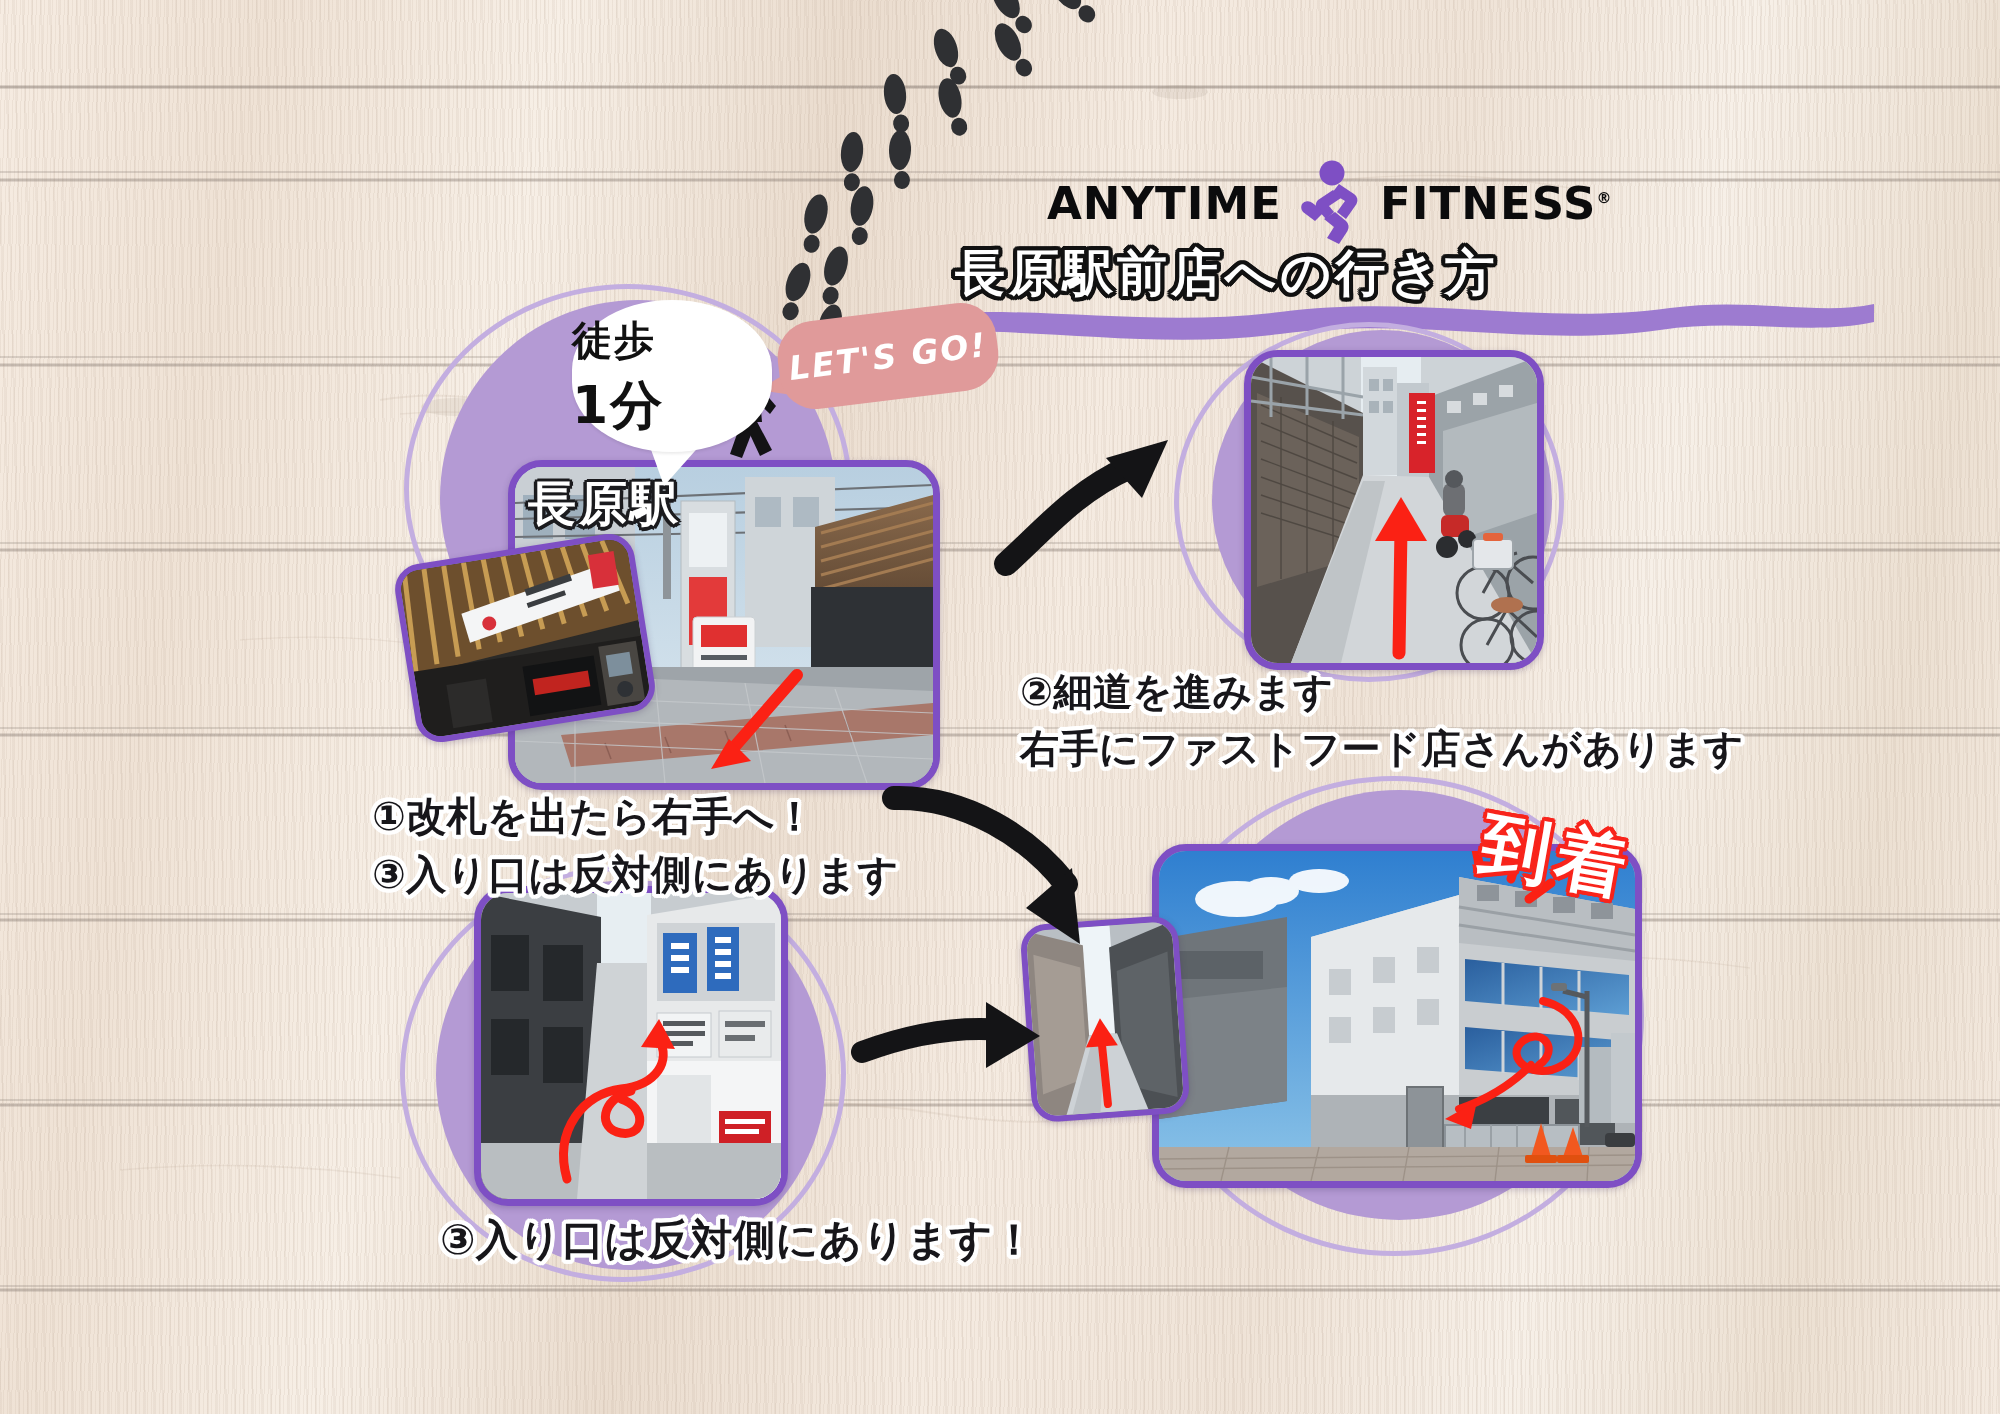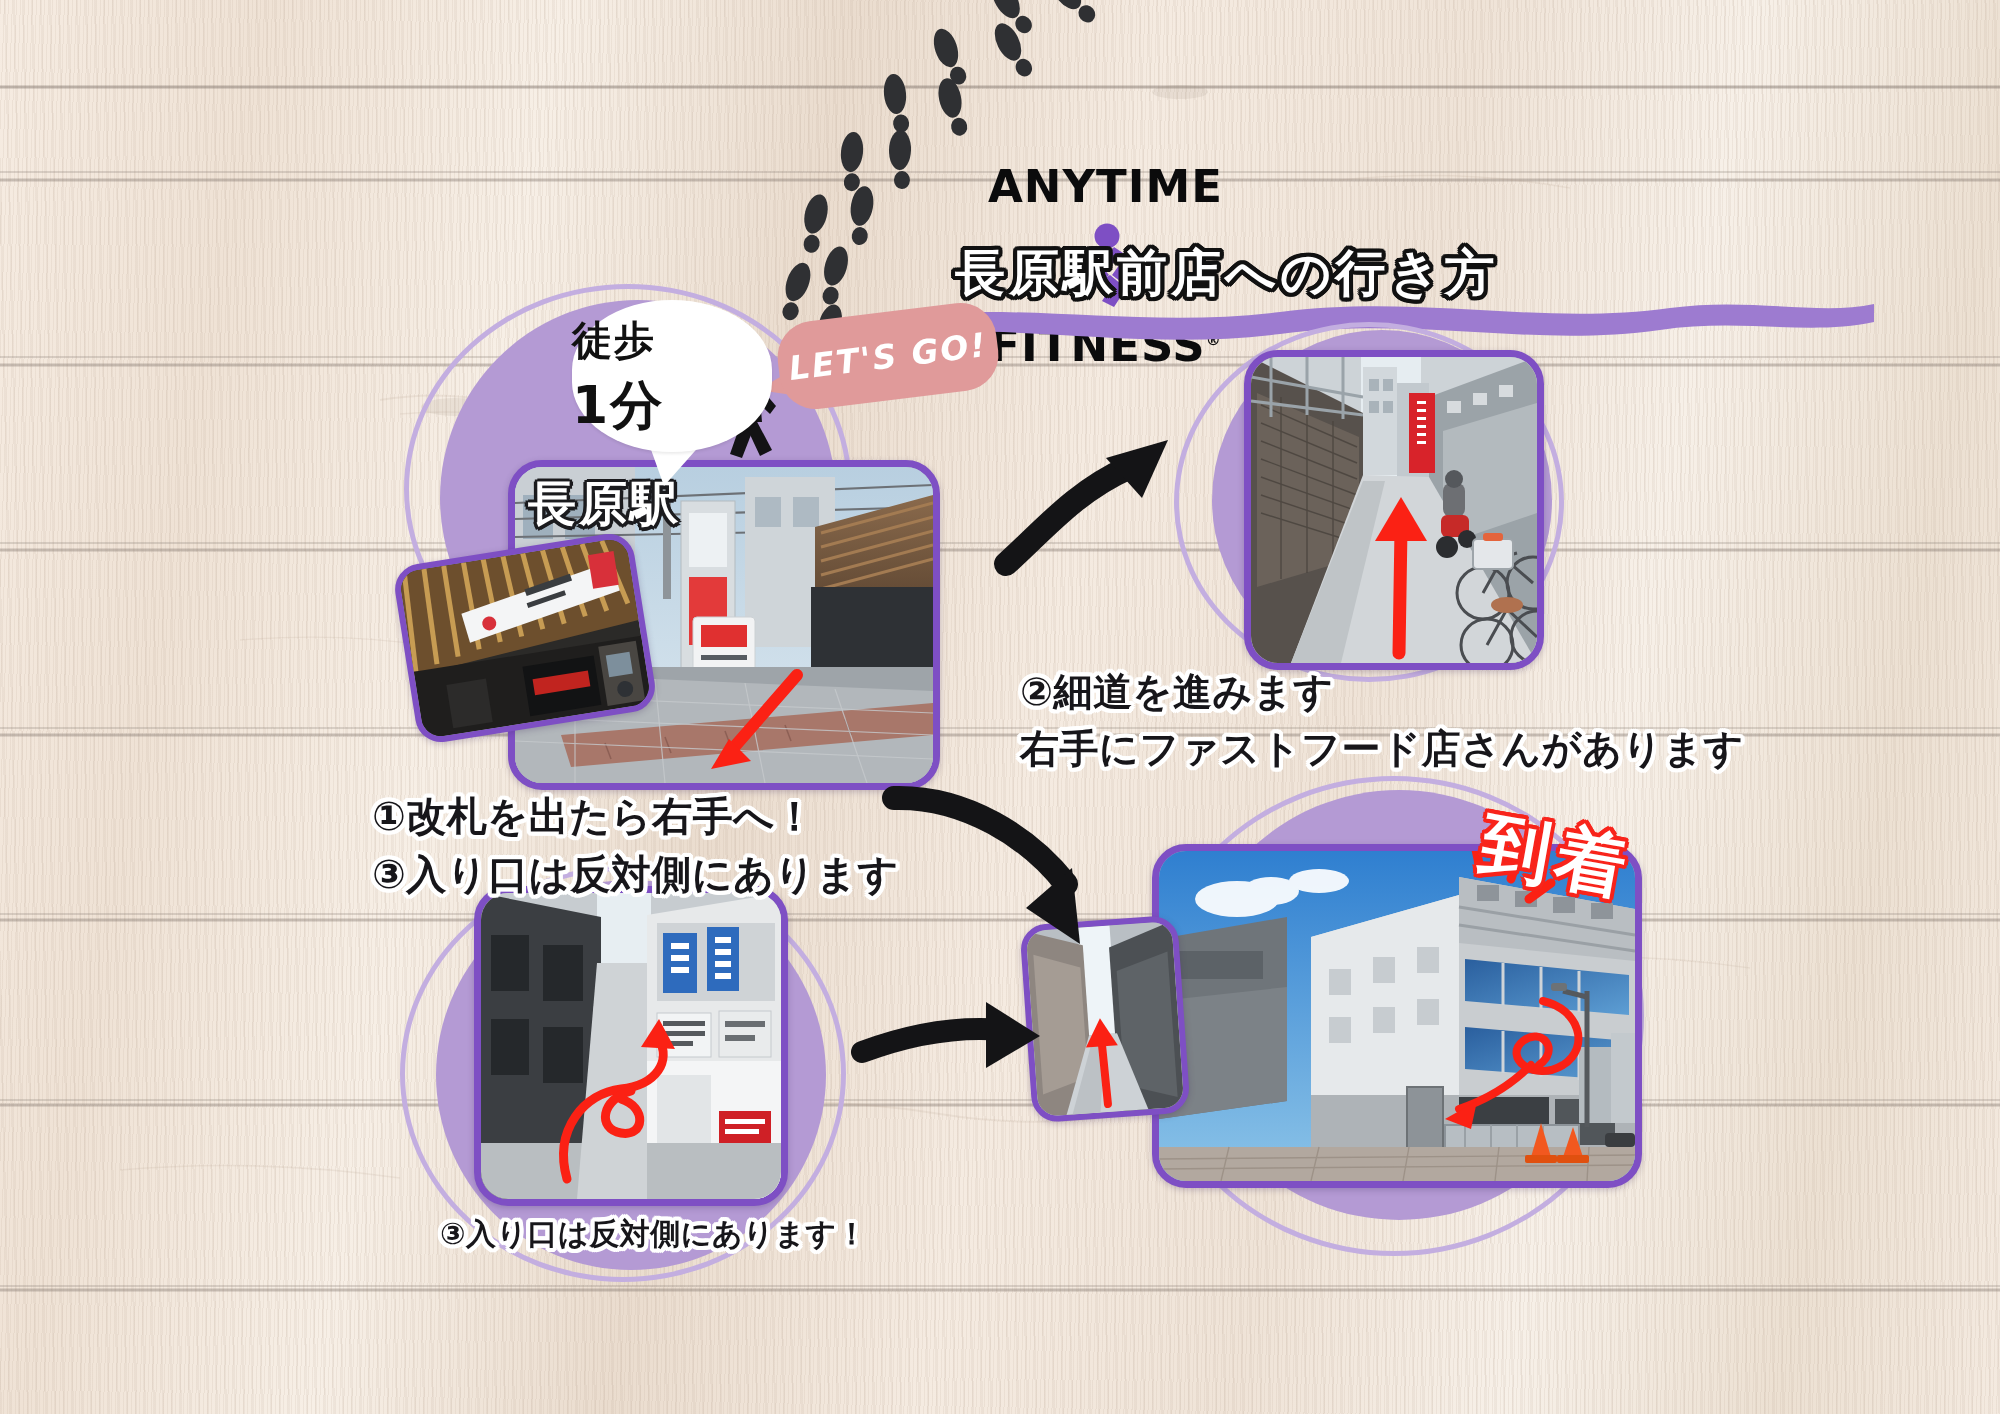--- a/index.html
+++ b/index.html
@@ -223,21 +223,21 @@
           <ellipse cx="0" cy="0" rx="11" ry="20"></ellipse>
           <ellipse cx="3" cy="30" rx="8" ry="9"></ellipse>
         </g>
       <g transform="translate(90,334) rotate(16)">
           <ellipse cx="0" cy="0" rx="11" ry="20"></ellipse>
           <ellipse cx="3" cy="30" rx="8" ry="9"></ellipse>
         </g>
     </g>
   </svg>
 
-  <div class="logo" style="left:988px;top:160px;flex-direction:column;">
+  <div class="logo" style="left:1047px;top:160px;">
     <span class="logo-word">ANYTIME</span>
     <svg width="78" height="86" viewBox="0 0 78 86">
       <g fill="#7e4fc4">
         <circle cx="40" cy="13" r="12.5"></circle>
         <path d="M47 24 L62 34 a7.5 7.5 0 0 1 2.5 10 L54 59 l-9 -7 l8 -11 l-13 -8 z"></path>
         <path d="M41 30 L26 40 a7 7 0 0 0 -1 9 l9 10 l8 -7 l-5 -6 l12 -8 z"></path>
         <path d="M10 44 a7.5 7.5 0 0 1 10.5 -1 L32 52 l-9 9 l-12 -9 a7.5 7.5 0 0 1 -1 -8z"></path>
         <path d="M43 52 l11 9 a8 8 0 0 1 1.5 10 L47 84 l-12 -6 l7 -11 l-10 -8 z"></path>
       </g>
     </svg>
@@ -744,21 +744,21 @@
     <span class="redbar" style="width:468px;margin-left:22px;"></span>
   </div>
 
   <div class="cap" style="left:1020px;top:672px;font-size:39px;">
     <span class="cap-line">②細道を進みます</span>
     <span class="redbar" style="width:300px;margin-left:10px;"></span>
     <span class="cap-line">右手にファストフード店さんがあります</span>
     <span class="redbar" style="width:624px;margin-left:10px;"></span>
   </div>
 
-  <div class="cap" style="left:440px;top:1218px;font-size:30px;">
+  <div class="cap" style="left:440px;top:1218px;font-size:42px;">
     <span class="cap-line">③入り口は反対側にあります！</span>
     <span class="redbar" style="width:462px;margin-left:30px;"></span>
   </div>
 
   <div class="cap" style="left:1052px;top:1140px;font-size:40px;">
     <span class="redbar" style="width:624px;margin-left:36px;"></span>
   </div>
 
 </div>
 

